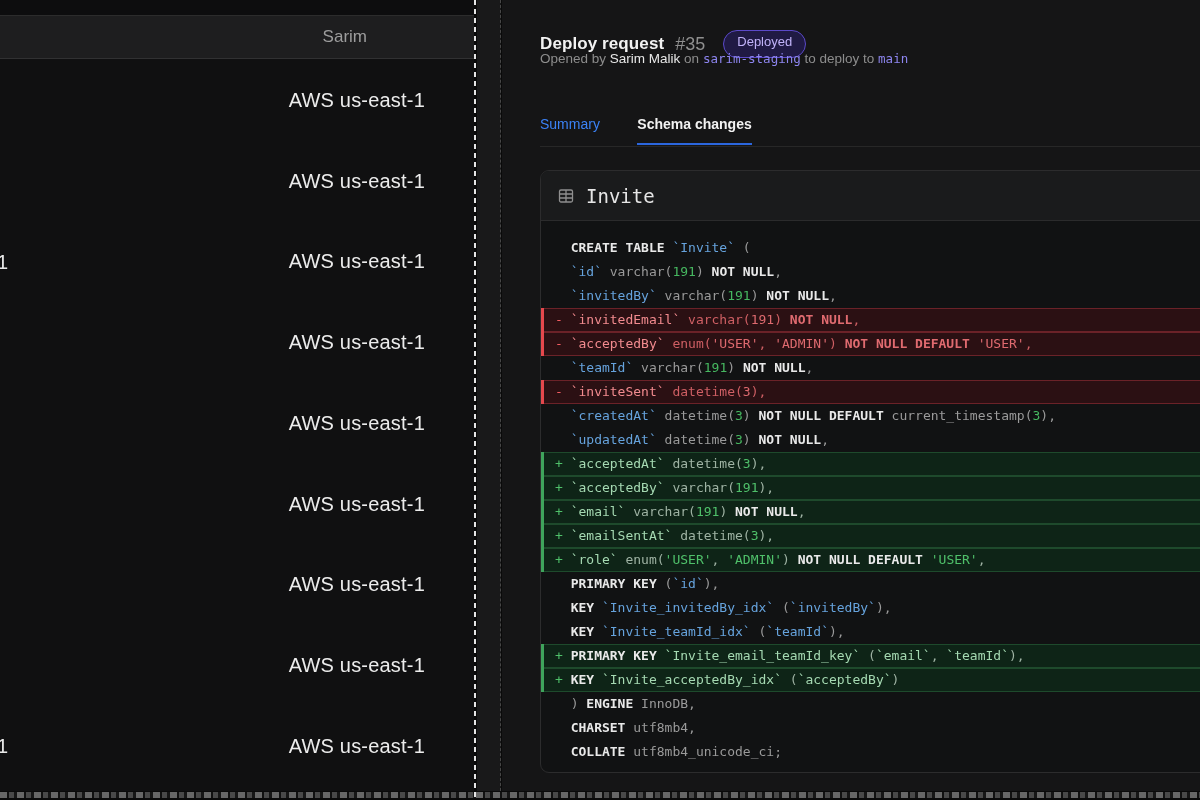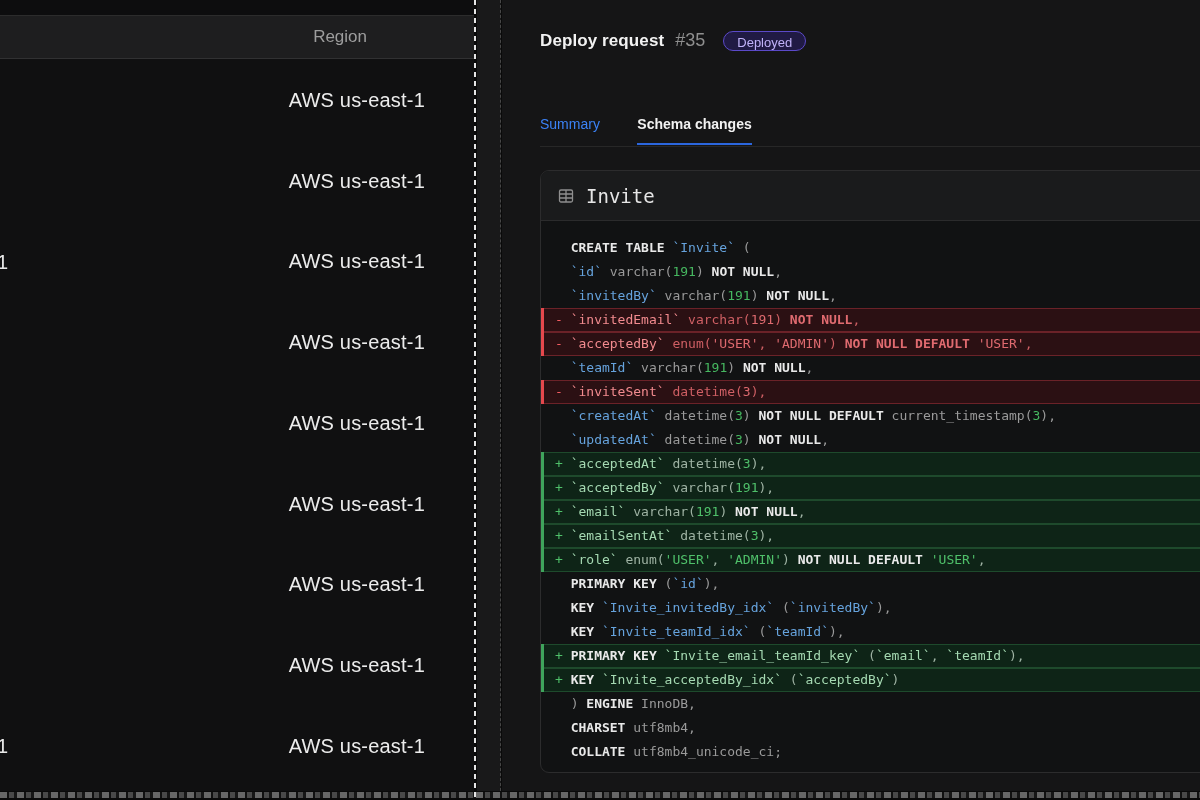--- a/index.html
+++ b/index.html
@@ -45,21 +45,21 @@
   }
 
   
   .right-panel{position:absolute;left:502px;top:0;width:698px;height:791px;background:#151516;}
 
   .dr-header{position:absolute;left:38px;top:30px;display:flex;align-items:center;gap:10px;}
   .dr-title{color:#f2f2f2;font-size:17px;font-weight:700;letter-spacing:.1px;}
   .dr-number{color:#8f8f8f;font-size:18px;font-weight:400;margin-left:1px;}
   .status-badge{
     margin-left:8px;display:inline-flex;align-items:center;
-    padding:3px 13px 0;border-radius:999px;
+    padding:3px 13px 8px;border-radius:999px;
     background:#201a44;border:1px solid #5b49c9;color:#c0b2f8;font-size:13px;
   }
   .dr-subtitle{position:absolute;left:38px;top:51px;font-size:13.5px;color:#8d8d8d;}
   .dr-subtitle .author{color:#e8e8e8;}
   .dr-subtitle .branch{font-family:"DejaVu Sans Mono",monospace;font-size:12.5px;color:#8d85ef;}
 
   .tabs-bar{position:absolute;left:38px;right:0;top:106px;height:40px;border-bottom:1px solid #272727;}
   .tab{
     display:inline-block;margin-right:33px;padding:9px 0 11px;cursor:pointer;
     font-size:14px;color:#3b82f6;position:relative;top:1px;
@@ -113,21 +113,21 @@
   .add .seg-id{color:#a5d9b2;}
   .add .seg-ty,.add .seg-pl{color:#9fb3a4;}
   .add .seg-num,.add .seg-str{color:#4fc06a;}
 </style>
 </head>
 <body>
 
 <div class="left-panel">
   <div class="left-topstrip"></div>
   <div class="left-header">
-    <span class="col-label">Region</span>
+    <span class="col-label">Sarim</span>
   </div>
   <div class="left-rows">
       <div class="region-row">
         <span class="region-text">AWS us-east-1</span>
       </div>
       <div class="region-row">
         <span class="region-text">AWS us-east-1</span>
       </div>
       <div class="region-row">
         <span class="edge-fragment">1</span>
@@ -160,20 +160,28 @@
 <div class="cut-line-h"></div>
 
 <div class="right-panel">
 
   <div class="dr-header">
     <span class="dr-title">Deploy request</span>
     <span class="dr-number">#35</span>
     <span class="status-badge">Deployed</span>
   </div>
 
+  <div class="dr-subtitle">
+    <span>Opened by</span>
+    <span class="author">Sarim Malik</span>
+    <span>on</span>
+    <span class="branch">sarim-staging</span>
+    <span>to deploy to</span>
+    <span class="branch">main</span>
+  </div>
 
   <div class="tabs-bar">
     <span class="tab">Summary</span>
     <span class="tab active">Schema changes</span>
   </div>
 
   <div class="diff-card">
     <div class="diff-card-header">
       <span class="table-icon">
         <svg width="16" height="16" viewBox="0 0 16 16" fill="none">

